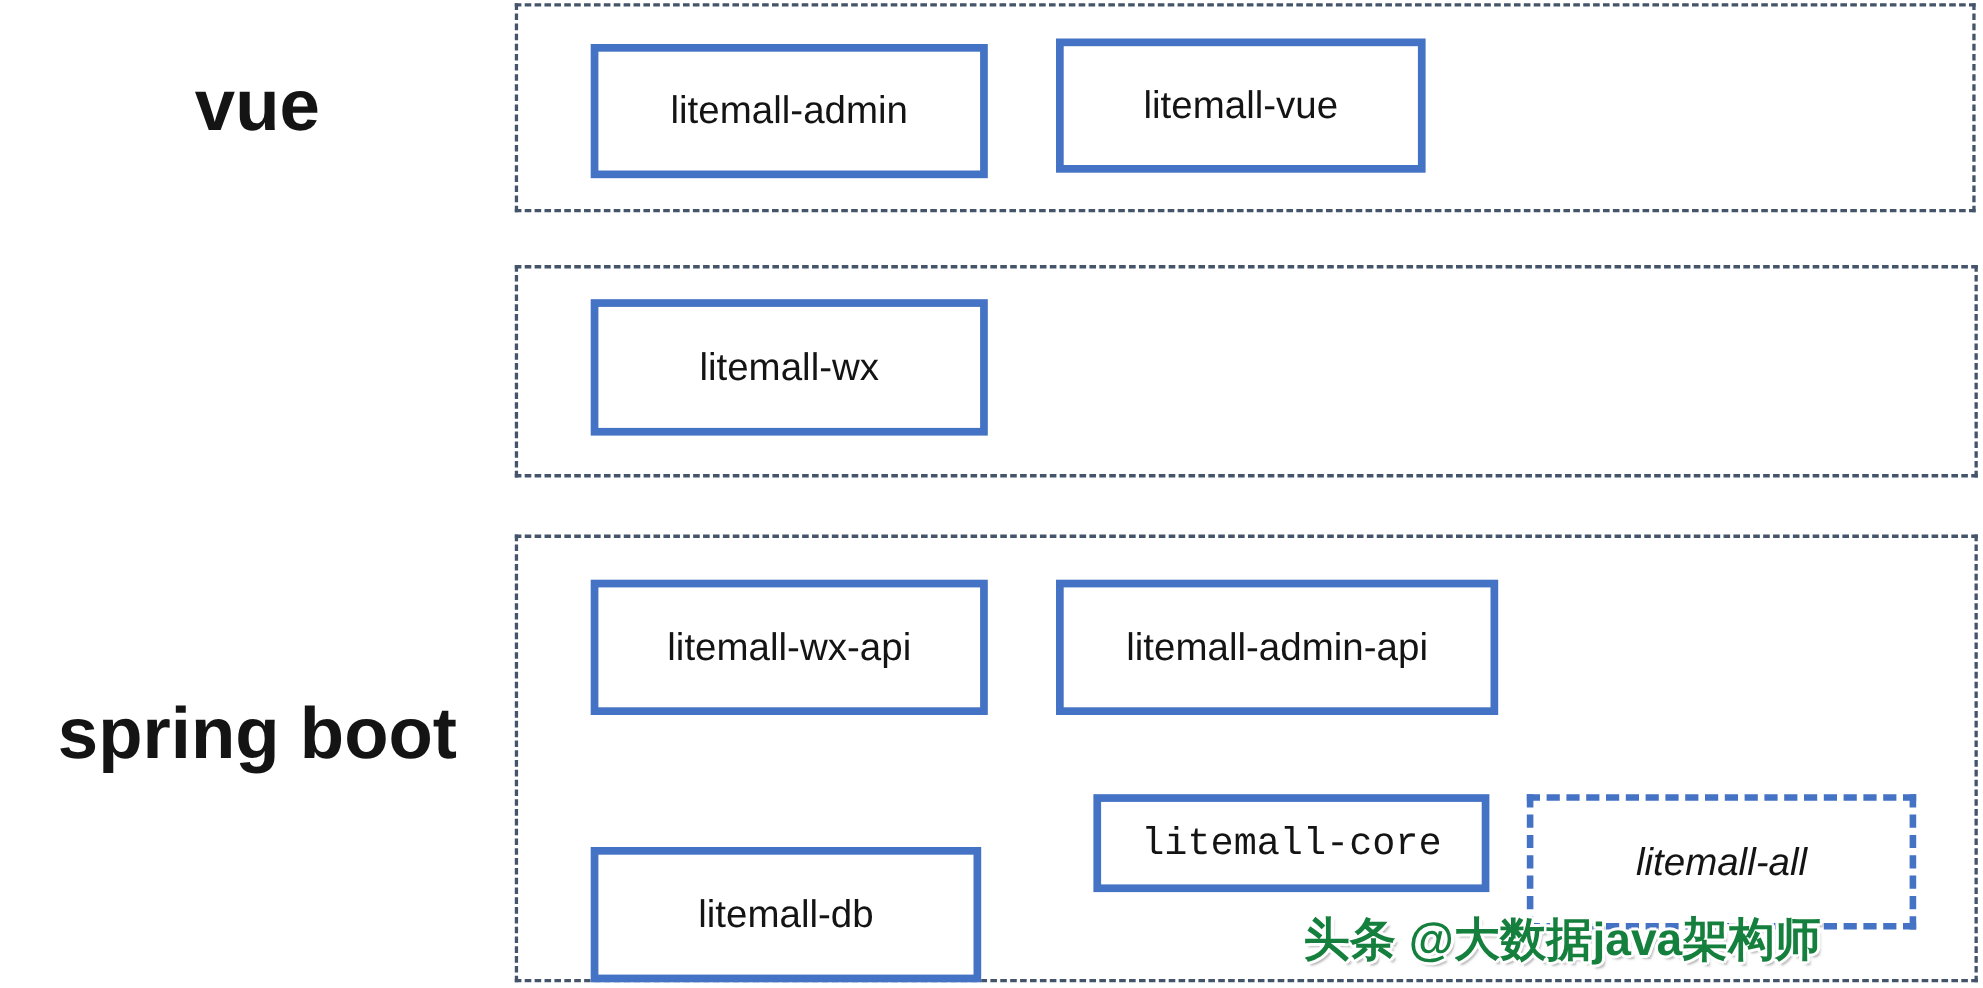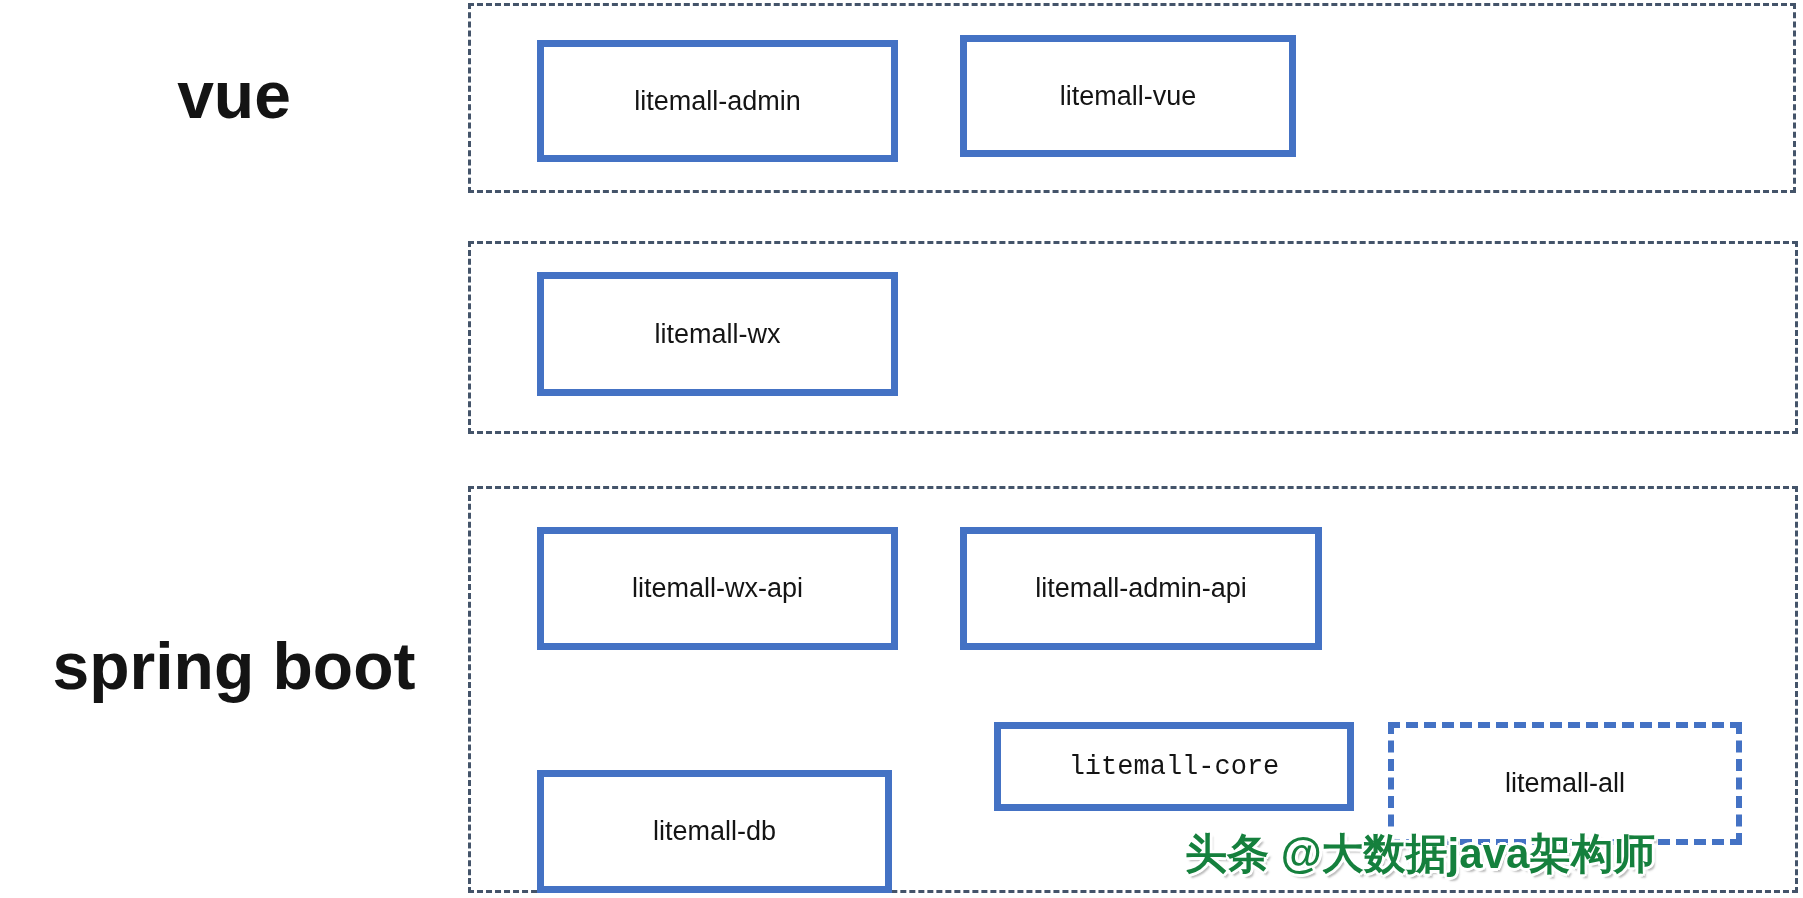--- a/index.html
+++ b/index.html
@@ -48,34 +48,35 @@
 
   
   .box {
     position: absolute;
     box-sizing: border-box;
     border: 7px solid #4472C4;
     background: #ffffff;
     display: flex;
     align-items: center;
     justify-content: center;
-    font-size: 27px;
+    font-size: 35px;
     color: #141414;
     white-space: nowrap;
   }
   .box-dashed {
     border: 6px dashed #4472C4;
+    font-style: italic;
   }
 
   .b-admin     { left: 537px;  top: 40px;  width: 361px; height: 122px; }
   .b-vue       { left: 960px;  top: 35px;  width: 336px; height: 122px; }
   .b-wx        { left: 537px;  top: 272px; width: 361px; height: 124px; }
   .b-renard    { left: 960px;  top: 272px; width: 362px; height: 124px; }
   .b-wxapi     { left: 537px;  top: 527px; width: 361px; height: 123px; }
-  .b-adminapi  { left: 960px;  top: 527px; width: 362px; height: 123px; }
+  .b-adminapi  { left: 960px;  top: 527px; width: 402px; height: 123px; }
   .b-db        { left: 537px;  top: 722px; width: 355px; height: 123px; margin-top: 48px; }
   .b-core      { left: 994px;  top: 722px; width: 360px; height: 89px; font-family: Liberation Mono, monospace; }
   .b-all       { left: 1388px; top: 722px; width: 354px; height: 123px; }
 
   
   .watermark {
     position: absolute;
     left: 1185px;
     top: 826px;
     font-size: 42px;

